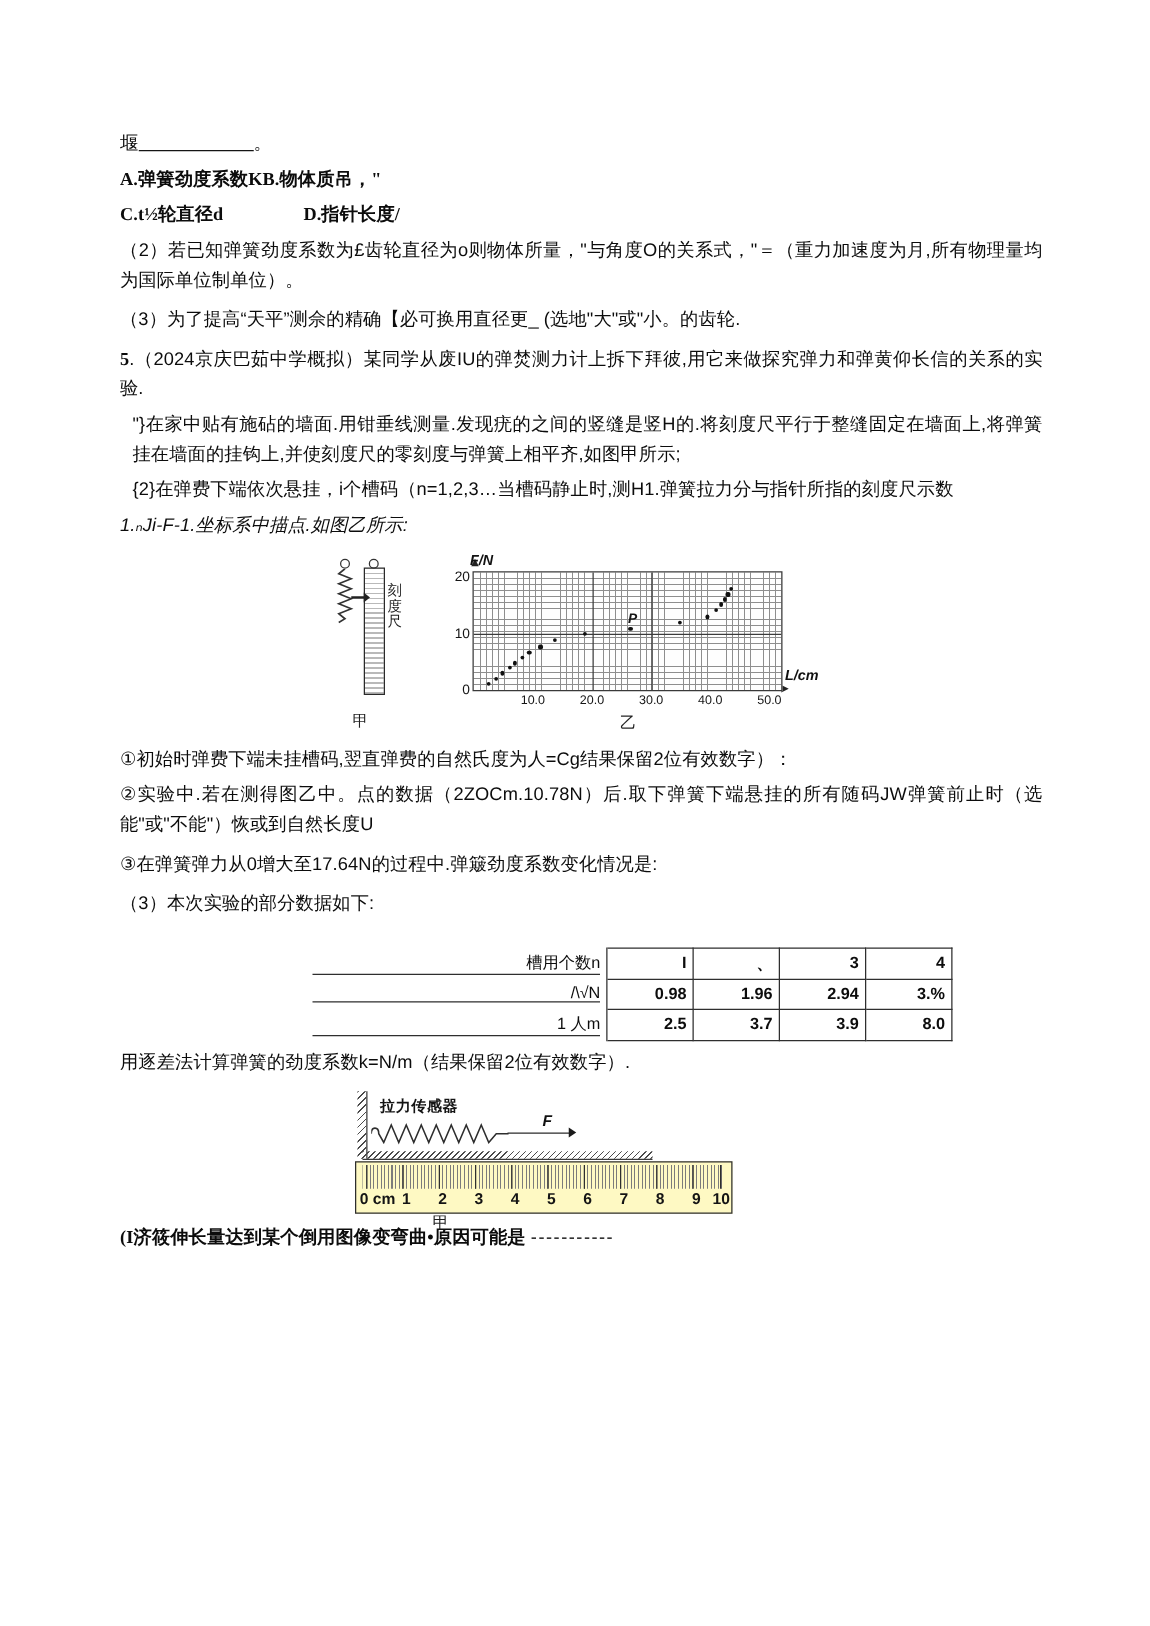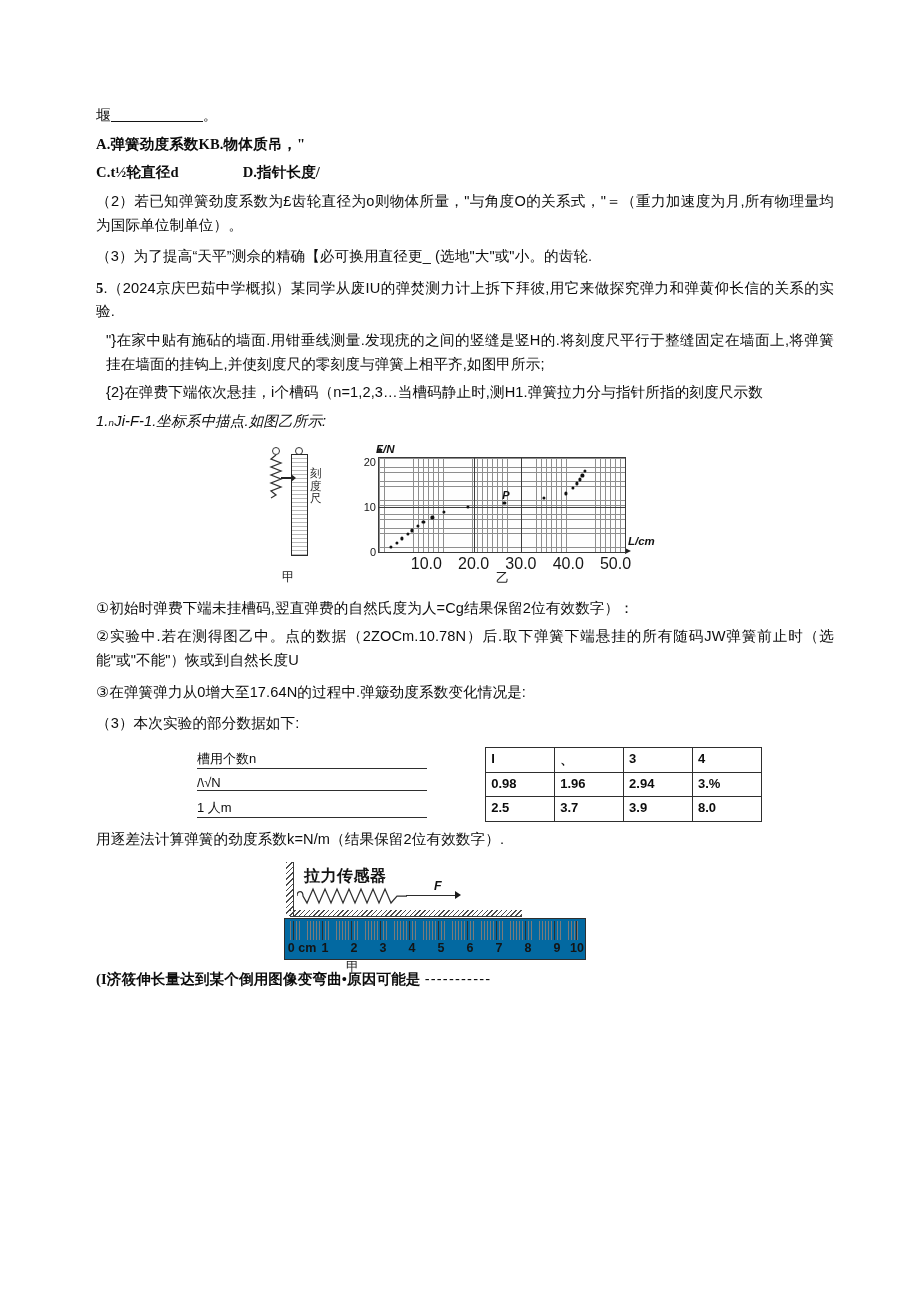--- a/index.html
+++ b/index.html
@@ -137,21 +137,21 @@
     position: absolute; width: 3.2px; height: 3.2px;
     background: #101010; border-radius: 50%;
     transform: translate(-50%, 50%);
   }
   .ylab {
     position: absolute; right: 100%; margin-right: 3px;
     font-size: 11px; transform: translateY(-50%); color: #151515;
   }
   .xlab {
     position: absolute; top: 100%; margin-top: 3px;
-    font-size: 16px; transform: translateX(-50%); color: #151515;
+    font-size: 10px; transform: translateX(-50%); color: #151515;
     white-space: nowrap;
   }
   .axis-title-y {
     position: absolute; left: 26px; top: 0px;
     font-size: 11.5px; font-style: italic; font-weight: bold; color: #111;
   }
   .axis-title-x {
     position: absolute; left: 278px; top: 92px;
     font-size: 11.5px; font-style: italic; font-weight: bold; color: #111;
   }
@@ -170,21 +170,21 @@
   .pmark {
     position: absolute; font-size: 11px; font-style: italic;
     font-weight: bold; color: #141414;
   }
   .cap-yi {
     position: absolute; left: 146px; top: 126px;
     font-size: 13px; color: #1f1f1f;
   }
 
   
-  .tbl-wrap { margin: 11px 0 6px 0; padding-left: 96px; }
+  .tbl-wrap { margin: 22px 0 6px 0; padding-left: 96px; text-align: right; }
   table.data {
     border-collapse: collapse;
     width: 570px;
     font-size: 13px;
   }
   table.data td {
     border: 1.1px solid #2e2e2e;
     padding: 3px 5px;
     vertical-align: top;
     height: 17px;
@@ -218,21 +218,21 @@
   }
   .wall {
     position: absolute; left: 2px; top: 2px;
     width: 7px; height: 54px;
     background: repeating-linear-gradient(135deg,
       #4a4a4a 0px, #4a4a4a 1px, transparent 1px, transparent 4px);
     border-right: 1.3px solid #3a3a3a;
   }
   .sensor-label {
     position: absolute; left: 20px; top: 6px;
-    font-size: 16px; font-weight: bold; color: #141414;
+    font-size: 12px; font-weight: bold; color: #141414;
     letter-spacing: 0.5px;
   }
   .spring2 { position: absolute; left: 13px; top: 27px; width: 110px; height: 18px; }
   .frod {
     position: absolute; left: 122px; top: 35px;
     width: 50px; height: 1.3px; background: #2b2b2b;
   }
   .frod::after {
     content: ''; position: absolute; right: -5px; top: -3.3px;
     border-left: 6px solid #1a1a1a;
@@ -246,21 +246,21 @@
   .hatch-line {
     position: absolute; left: 6px; top: 50px; width: 232px; height: 6px;
     background: repeating-linear-gradient(135deg,
       #4a4a4a 0px, #4a4a4a 1px, transparent 1px, transparent 3.4px);
     border-bottom: 1.2px solid #3a3a3a;
   }
   .ruler {
     position: absolute; left: 0px; top: 58px;
     width: 300px; height: 40px;
     border: 1.3px solid #2e2e2e;
-    background: #0369a1;
+    background: #fef9c3;
   }
   .ruler .ticks {
     position: absolute; left: 5px; top: 2px; right: 5px; height: 19px;
     background: repeating-linear-gradient(to right,
       #7b7b7b 0px, #7b7b7b 0.8px, transparent 0.8px, transparent 2.9px);
   }
   .ruler .tickbig {
     position: absolute; top: 2px; width: 1.2px; height: 19px; background: #2e2e2e;
   }
   .ruler .num {

